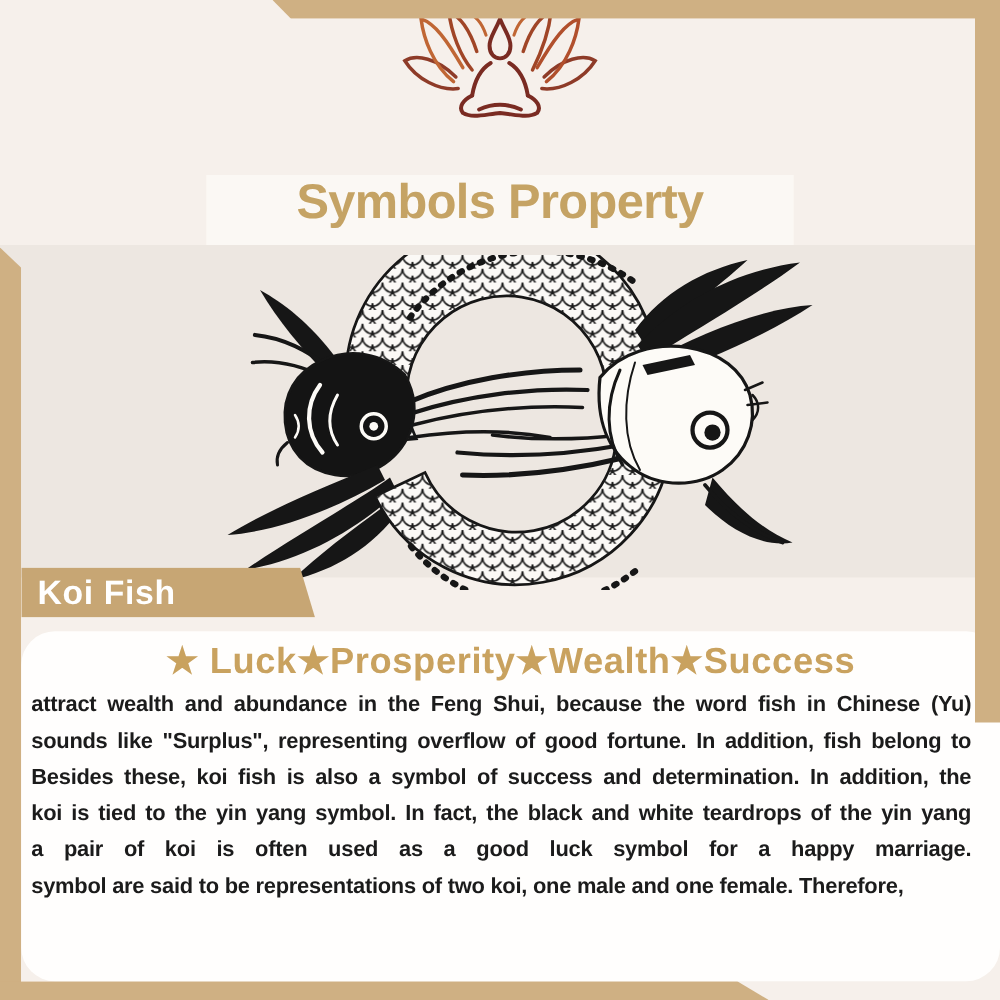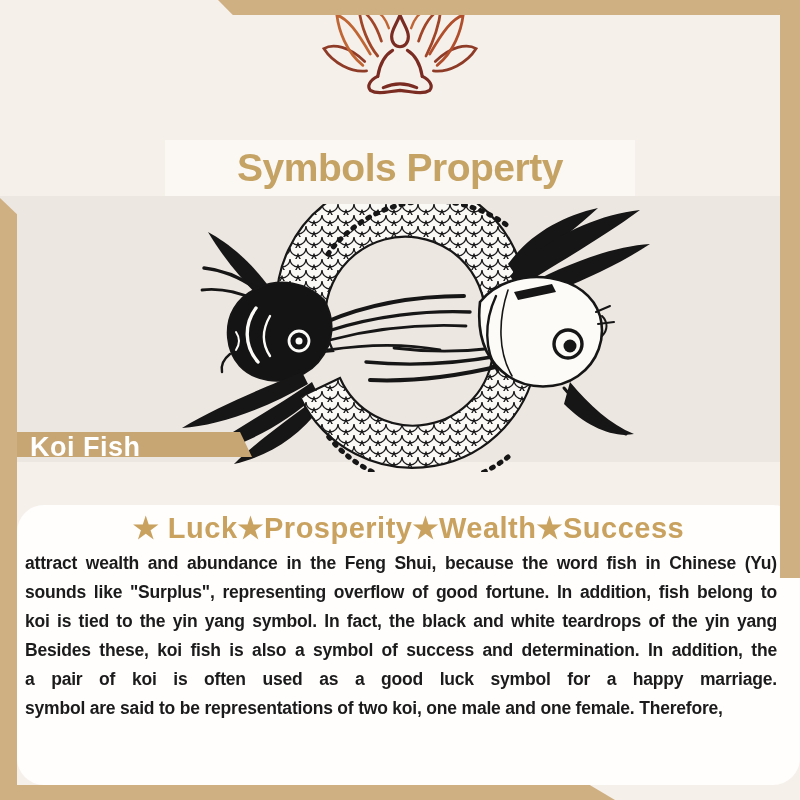--- a/index.html
+++ b/index.html
@@ -18,33 +18,33 @@
 
   
   .logo-wrap{position:absolute;left:0;top:4px;width:800px;text-align:center;z-index:2;}
   .logo-svg{display:block;margin:0 auto;width:184px;height:104px;}
   .brand-name{position:absolute;left:0;top:113px;width:800px;text-align:center;
               font-family:"Liberation Serif",serif;font-size:21px;letter-spacing:5px;
               color:#473C3E;z-index:2;}
 
   
   .header-band{position:absolute;left:165px;top:140px;width:470px;height:56px;
-               background:#FBF8F4;z-index:2;display:flex;align-items:center;justify-content:center;}
+               background:#FBF8F4;z-index:2;display:flex;align-items:flex-start;justify-content:center;}
   .header-title{font-size:39px;font-weight:bold;color:var(--title-gold);letter-spacing:-0.5px;}
 
   
   .fish-band{position:absolute;left:0;top:196px;width:800px;height:266px;
              background:#EDE7E1;z-index:1;}
   .koi-svg{position:absolute;left:178px;top:204px;width:478px;height:268px;z-index:2;}
 
   
-  .koi-banner{position:absolute;left:17px;top:432px;width:235px;height:25px;
+  .koi-banner{position:absolute;left:17px;top:454px;width:235px;height:40px;
               background:var(--banner-tan);z-index:6;
               clip-path:polygon(0 0,94.9% 0,100% 100%,0 100%);
-              display:flex;}
+              display:flex;align-items:center;}
   .koi-banner span{color:#FFFFFF;font-weight:bold;font-size:27px;padding-left:13px;letter-spacing:0.5px;}
 
   
   .content{position:absolute;left:17px;top:505px;width:783px;height:280px;
            background:#FFFEFD;z-index:3;border-radius:27px;}
   .benefits{position:absolute;left:0;top:6px;width:783px;text-align:center;
             font-size:29px;font-weight:bold;color:var(--benefits-gold);letter-spacing:0.5px;}
   .body-text{position:absolute;left:8px;top:44px;width:752px;
              font-size:17.5px;font-weight:bold;color:var(--body-text);
              letter-spacing:-0.2px;line-height:29px;}
@@ -165,20 +165,20 @@
 
   <div class="koi-banner">
     <span>Koi Fish</span>
   </div>
 
   <div class="content">
     <div class="benefits">★ Luck★Prosperity★Wealth★Success</div>
     <div class="body-text">
         <div class="body-line">attract wealth and abundance in the Feng Shui, because the word fish in Chinese (Yu)</div>
         <div class="body-line">sounds like "Surplus", representing overflow of good fortune. In addition, fish belong to</div>
+        <div class="body-line">Besides these, koi fish is also a symbol of success and determination. In addition, the</div>
         <div class="body-line">koi is tied to the yin yang symbol. In fact, the black and white teardrops of the yin yang</div>
-        <div class="body-line">Besides these, koi fish is also a symbol of success and determination. In addition, the</div>
         <div class="body-line">a pair of koi is often used as a good luck symbol for a happy marriage.</div>
         <div class="body-line">symbol are said to be representations of two koi, one male and one female. Therefore,</div>
       </div>
   </div>
 
 </div>
 
 </body></html>

